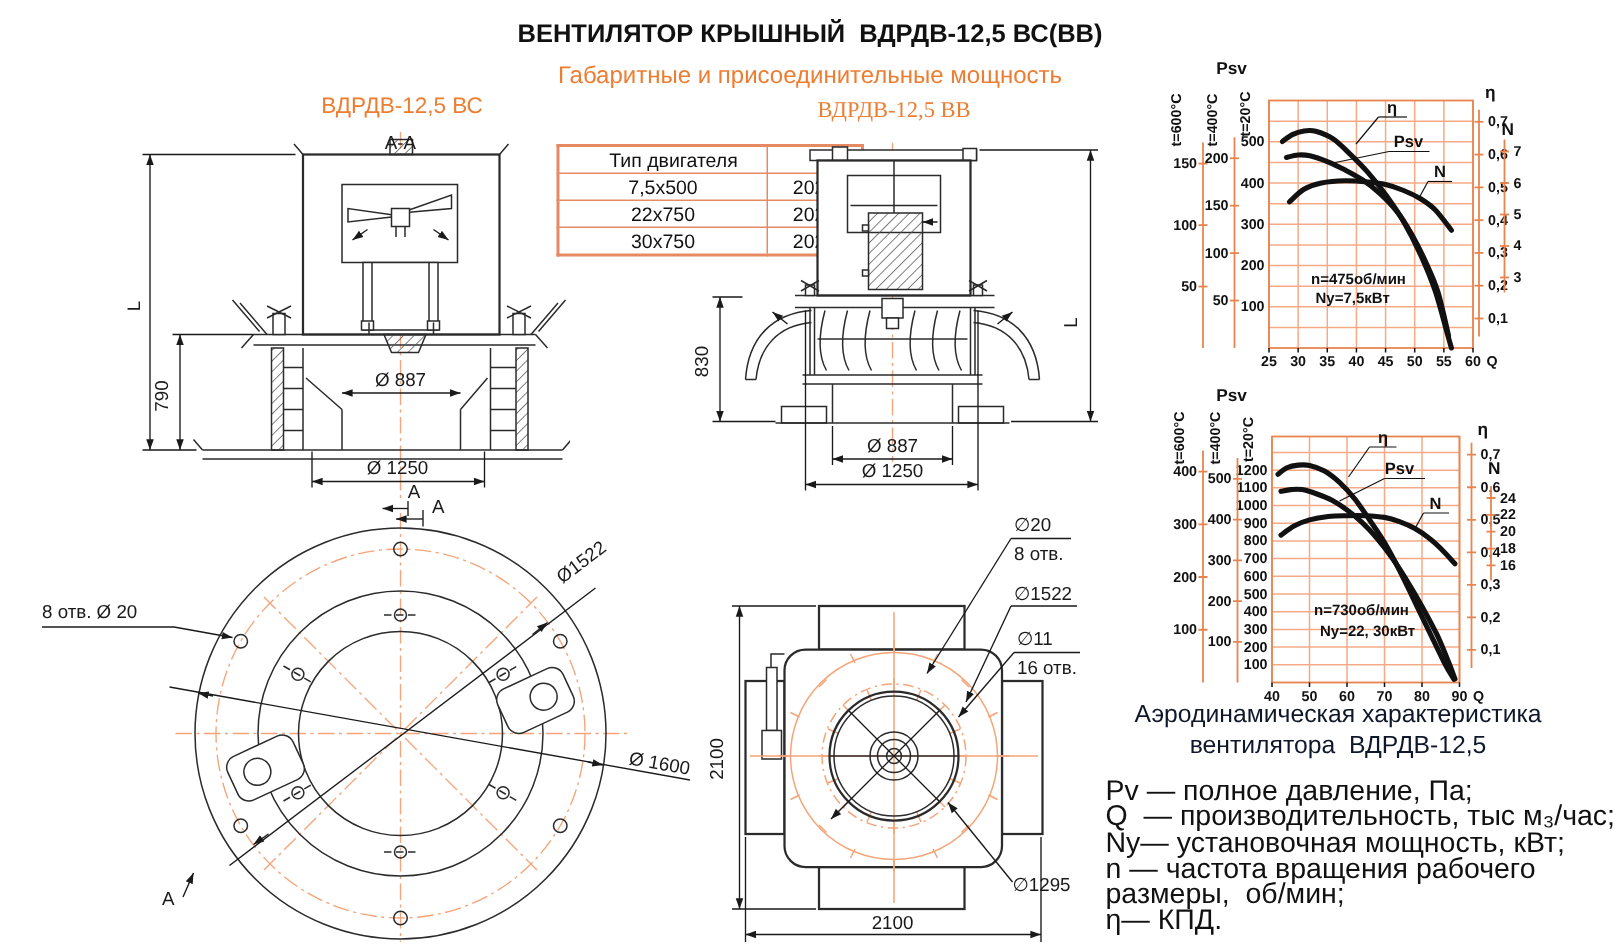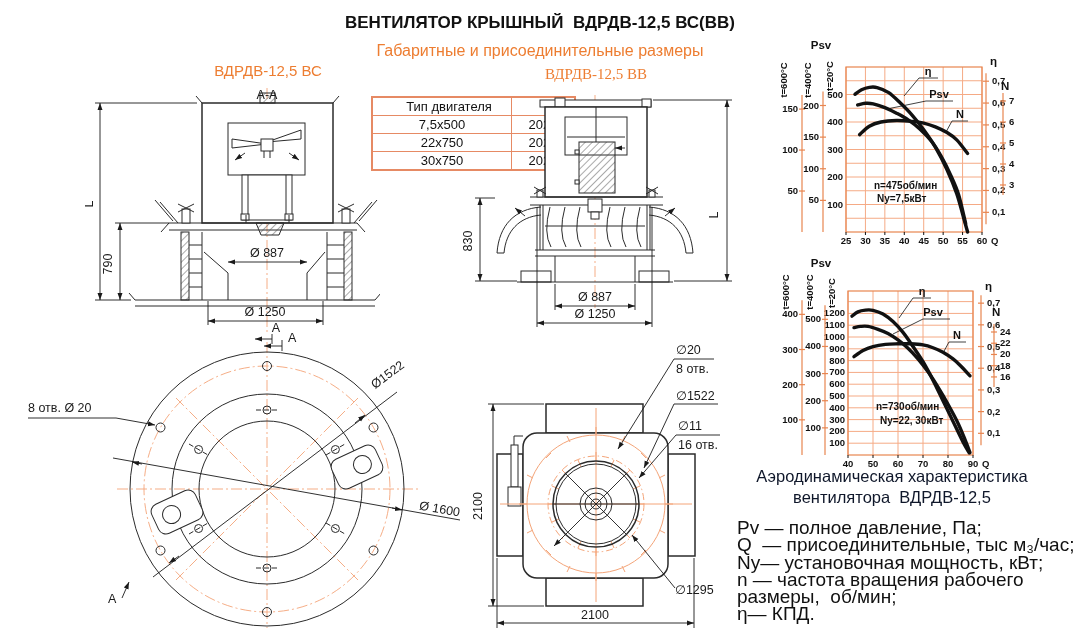--- a/index.html
+++ b/index.html
@@ -28,21 +28,21 @@
   .cttl{font-size:11.5px;font-weight:bold;fill:#111;}
   .cser{font-size:11px;font-weight:bold;fill:#111;}
   .cann{font-size:10px;font-weight:bold;fill:#111;}
 </style>
 </head>
 <body>
 
 <div id="canvas">
 
   <div class="abs t-main">ВЕНТИЛЯТОР КРЫШНЫЙ  ВДРДВ-12,5 ВС(ВВ)</div>
-  <div class="abs t-sub">Габаритные и присоединительные размеры</div>
+  <div class="abs t-sub">Габаритные и присоединительные мощность</div>
   <div class="abs lbl-o" style="left:160px;top:62px;width:216px;">ВДРДВ-12,5 ВС</div>
   <div class="abs lbl-o" style="left:488px;top:66px;width:216px;font-family:Liberation Serif, serif;">ВДРДВ-12,5 ВВ</div>
 
   <div class="abs" style="left:371px;top:96px;">
     <table class="mt" id="motor-table">
       <thead>
           <tr>
             <th>Тип двигателя</th>
             <th>L</th>
           </tr>
@@ -537,20 +537,20 @@
         <text x="177" y="81" text-anchor="middle" class="cser">N</text>
         <text x="96" y="152" class="cann">n=730об/мин</text>
         <text x="100" y="166" class="cann">Ny=22, 30кВт</text>
       </svg>
   </div>
 
   <div class="abs caption"><span>Аэродинамическая характеристика</span><br><span>вентилятора  ВДРДВ-12,5</span></div>
 
   <div class="abs legend">
     <div>Pv — полное давление, Па;</div>
-    <div>Q  — присоединительные, тыс м₃/час;</div>
+    <div>Q  — производительность, тыс м₃/час;</div>
     <div>Ny— установочная мощность, кВт;</div>
     <div>n — частота вращения рабочего</div>
     <div>размеры,  об/мин;</div>
     <div>η— КПД.</div>
   </div>
 
 </div>
 
 </body></html>

